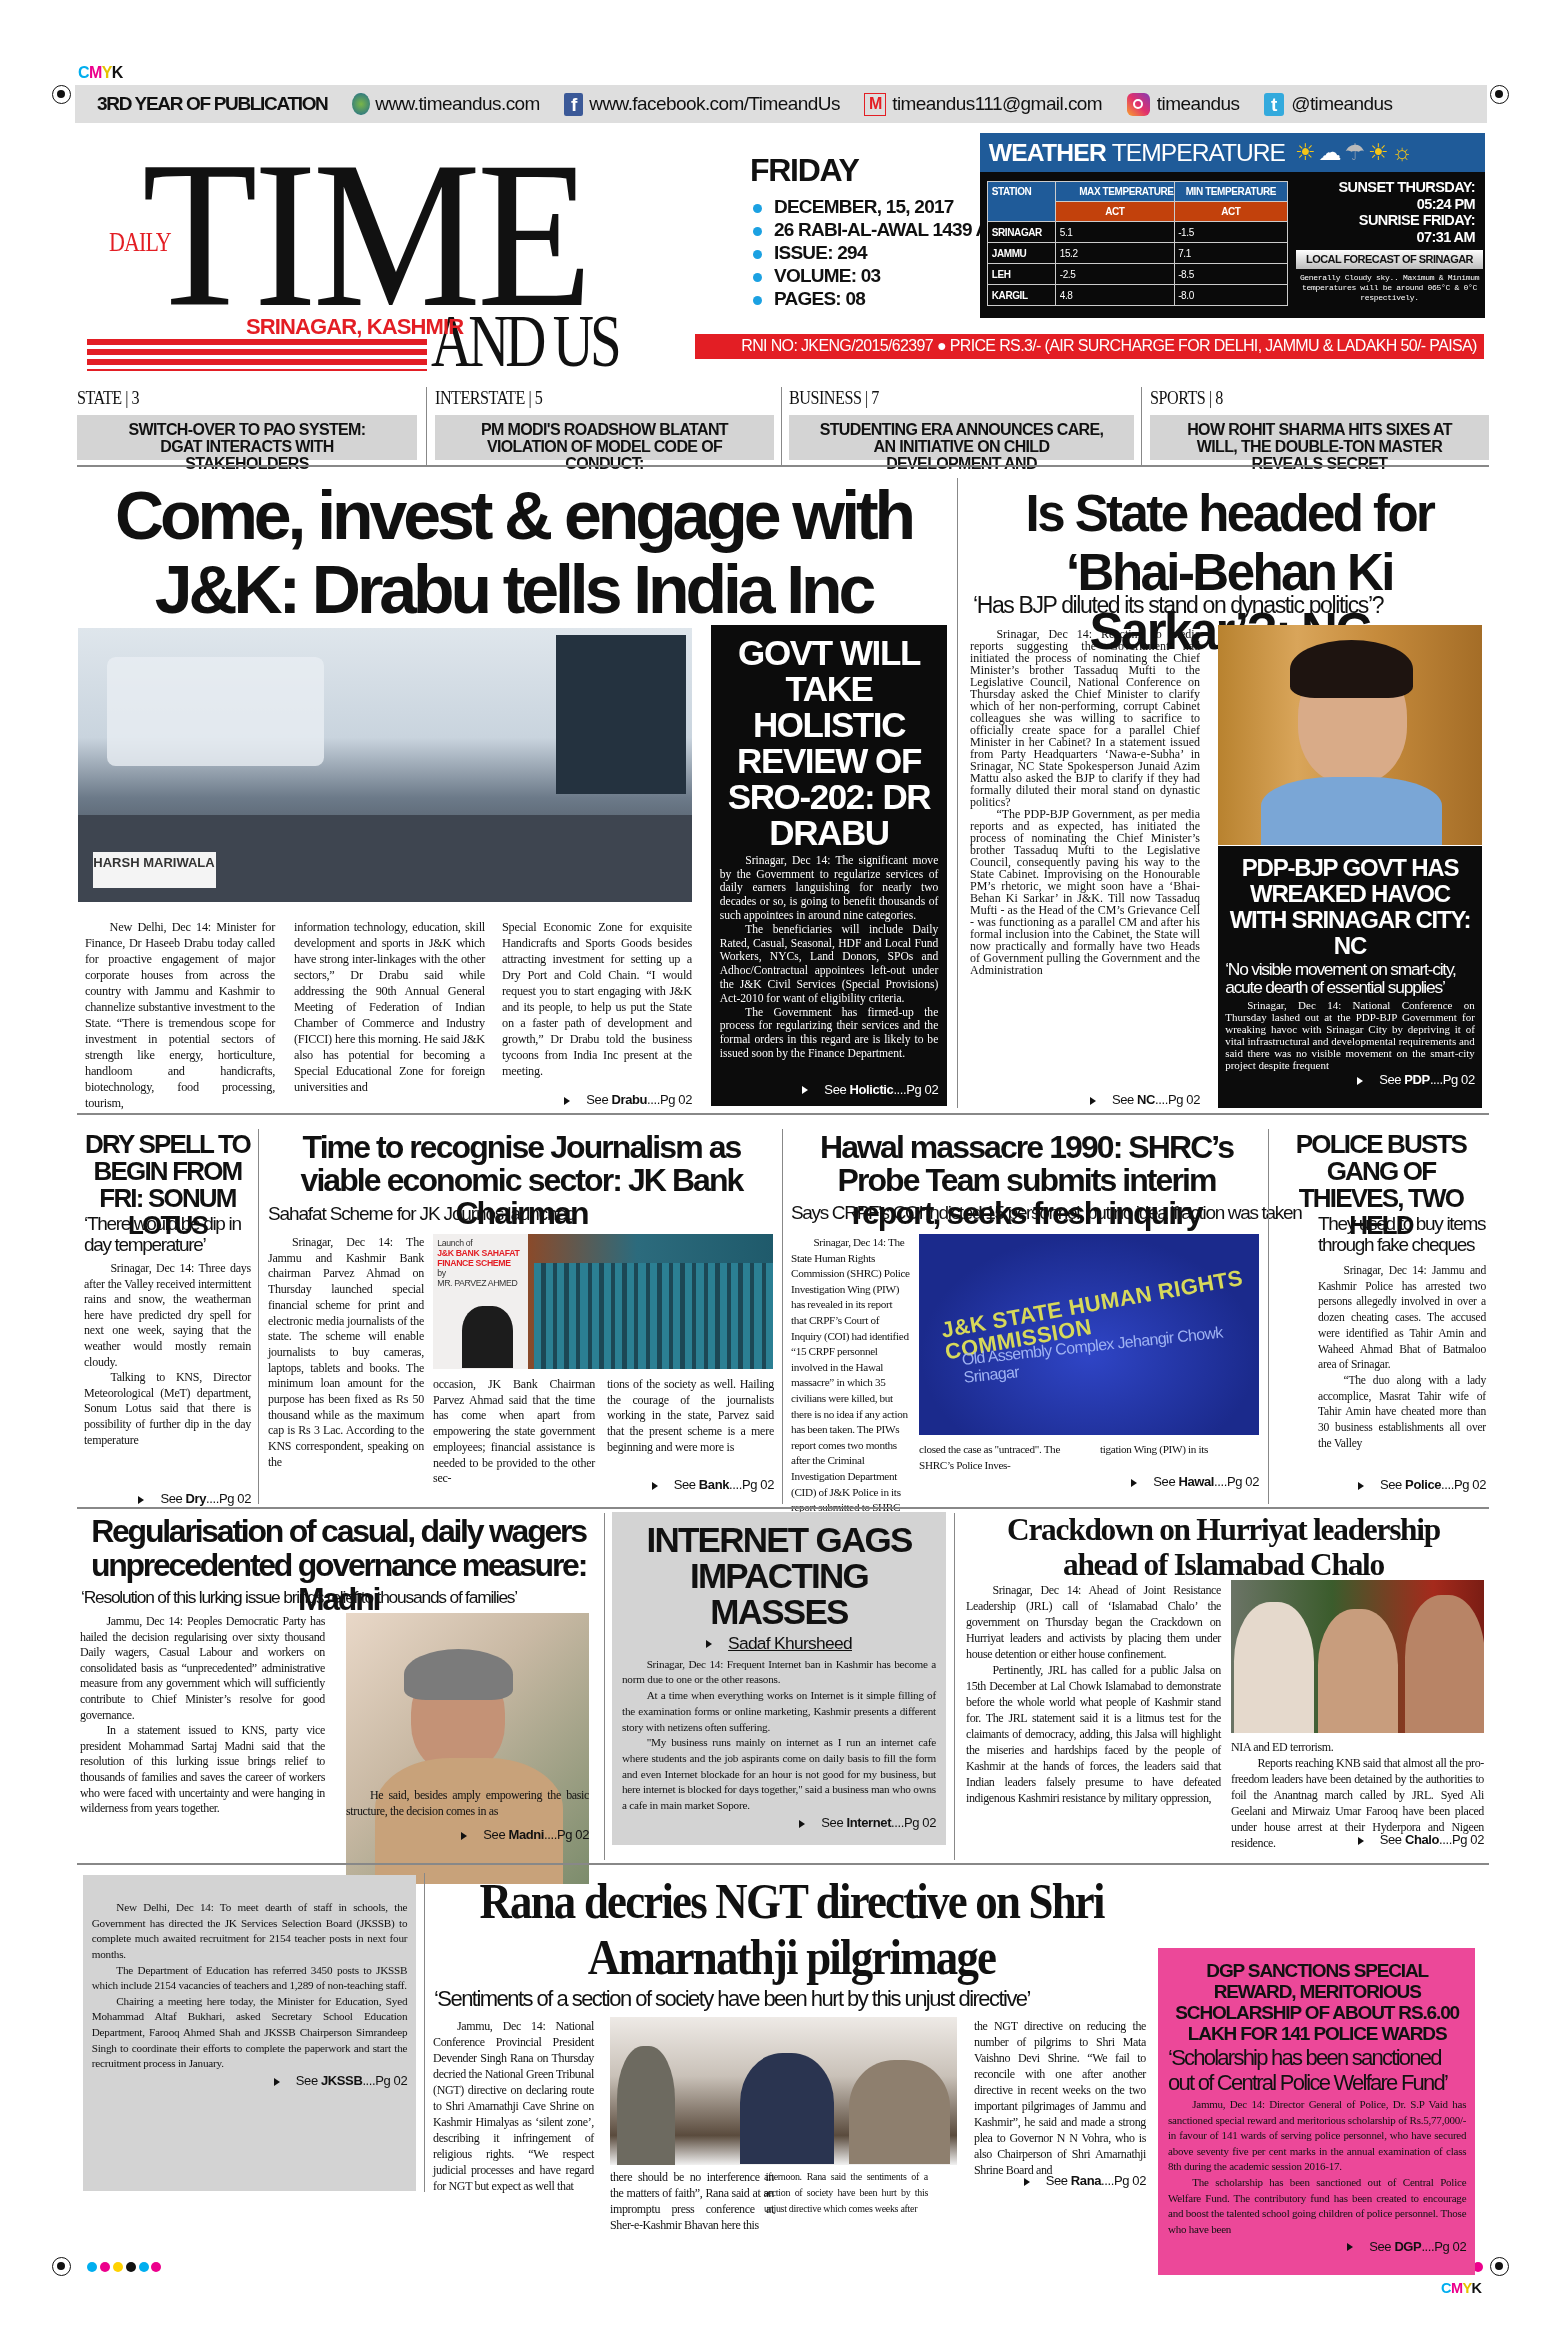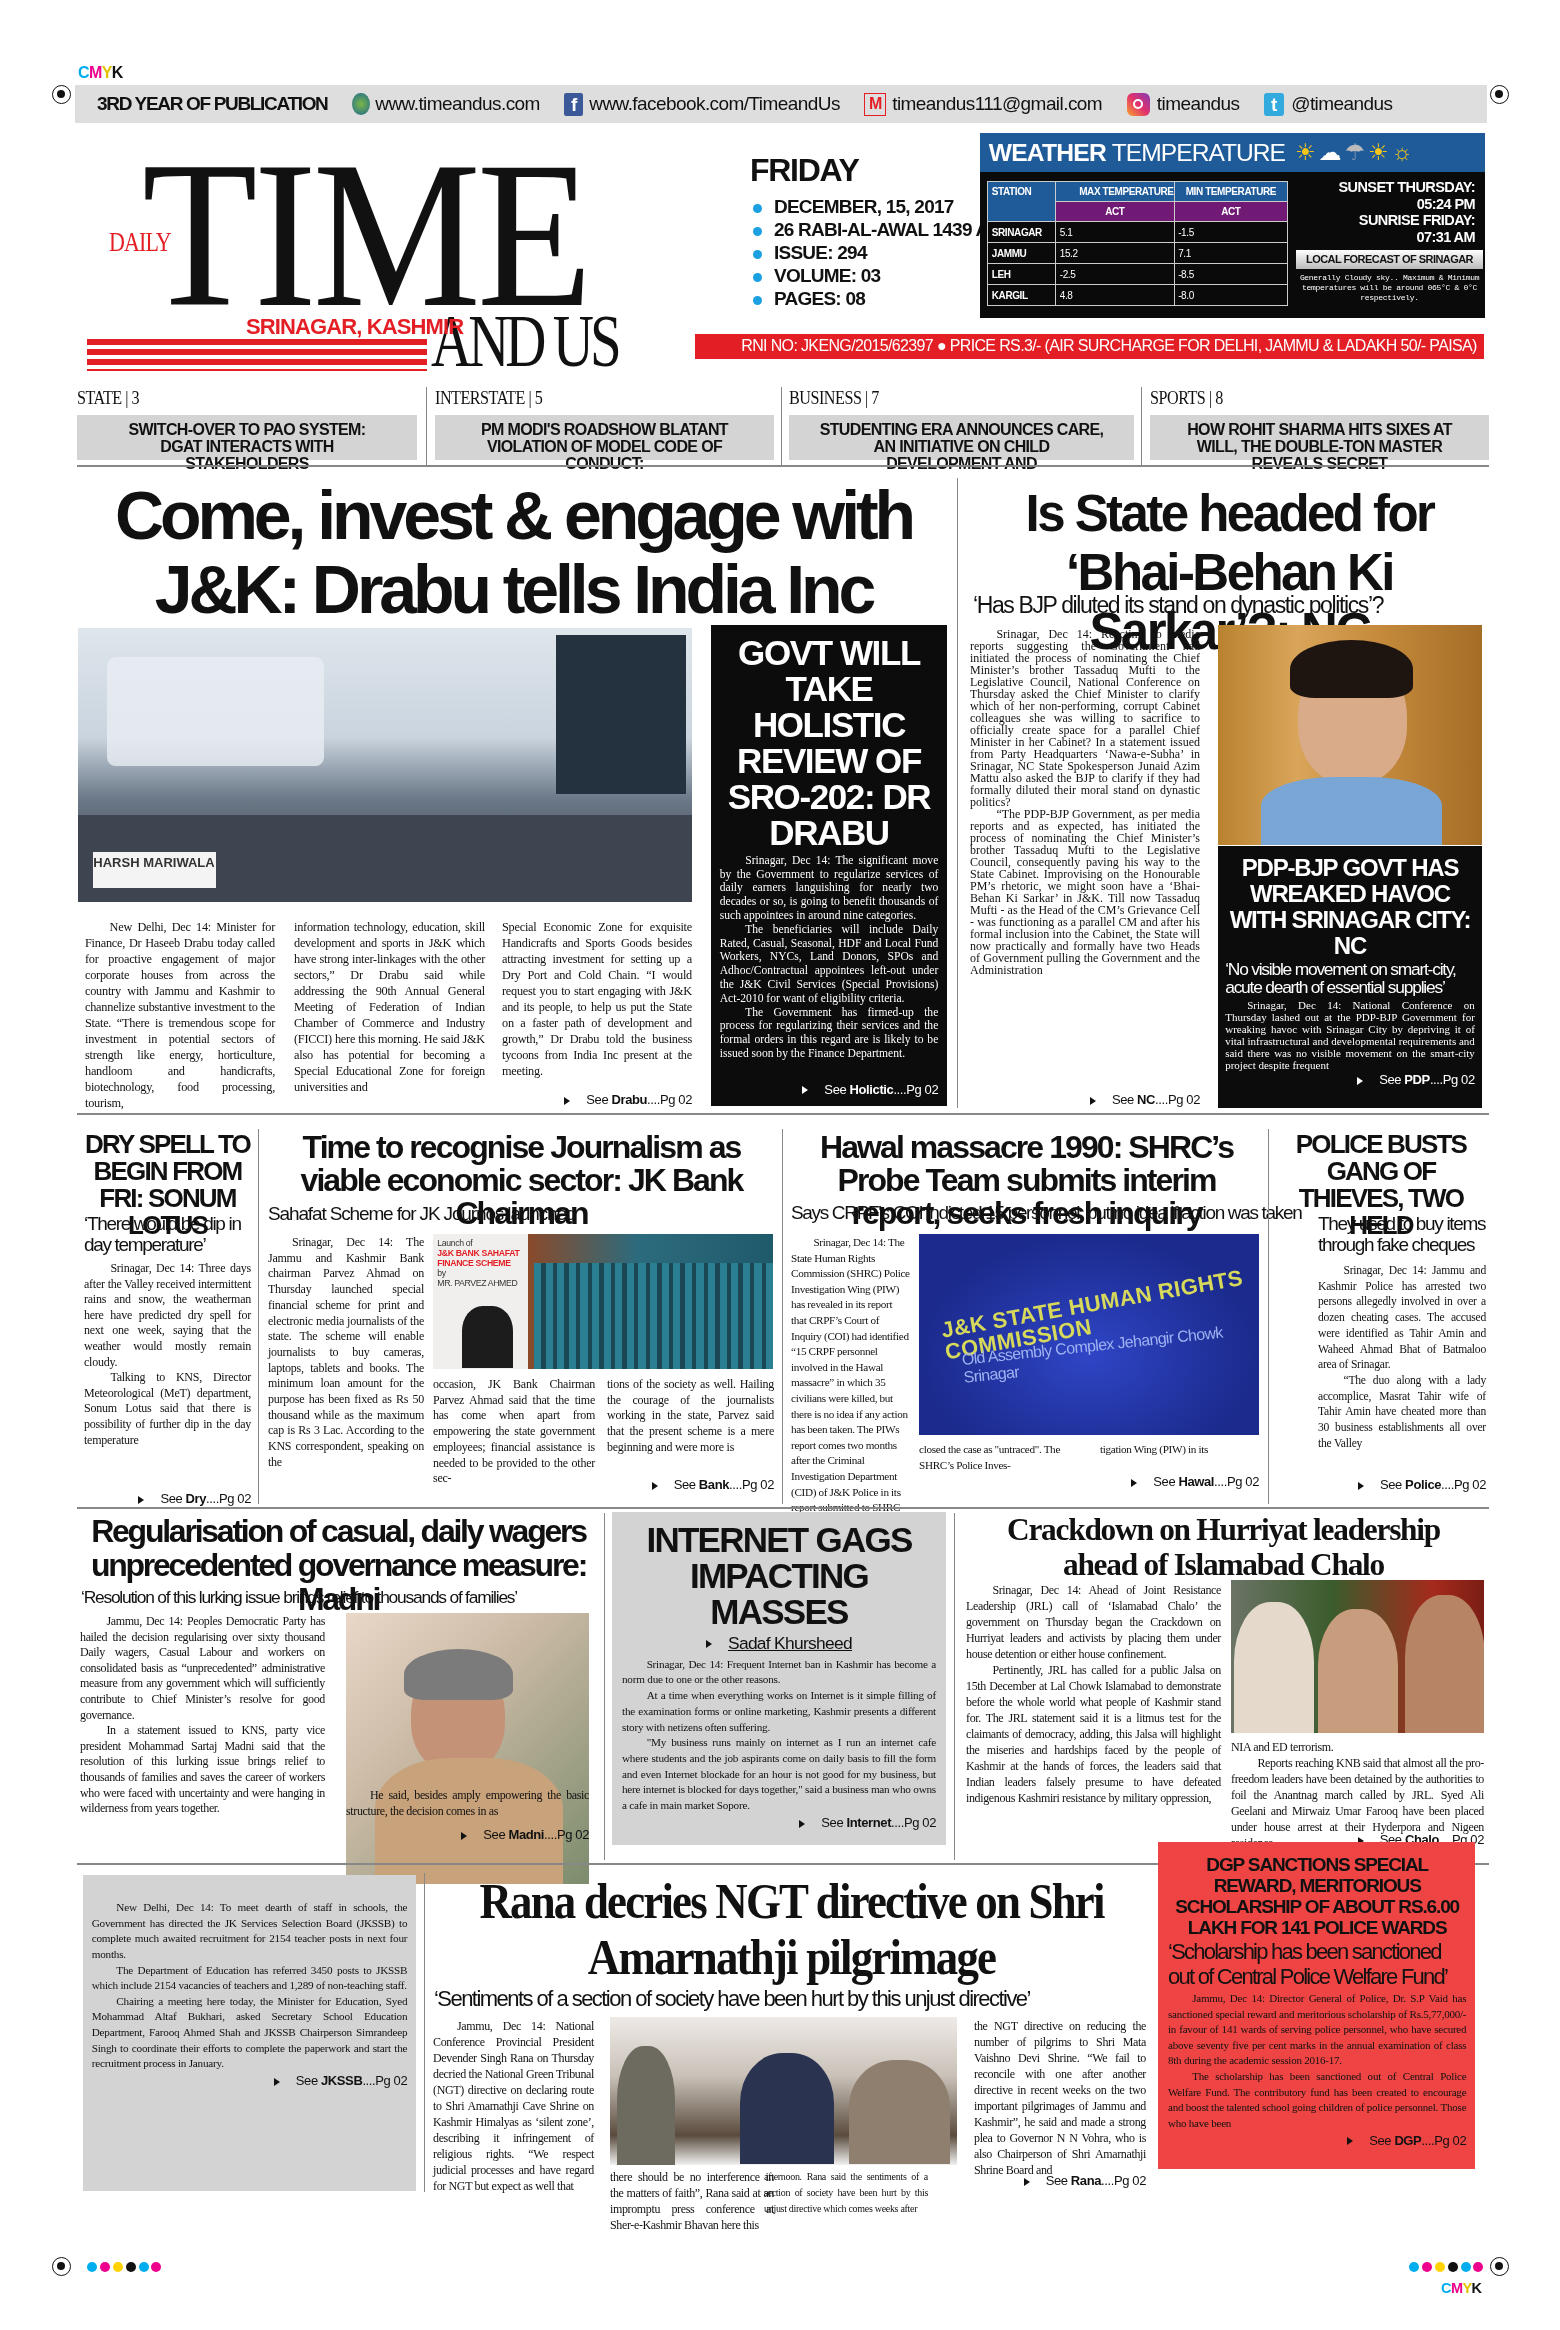--- a/index.html
+++ b/index.html
@@ -88,21 +88,21 @@
     <span style="font-size:24.6px;margin-left:5.8px;font-stretch:condensed;letter-spacing:-0.04em">TEMPERATURE</span>
     <span style="margin-left:10px;font-size:23px;letter-spacing:2.9px"><span style="color:#f5c518">☀</span><span style="color:#fff">☁</span><span style="color:#bbb">☂</span><span style="color:#f5c518">☀</span><span style="color:#f5c518">☼</span></span>
   </div>
   <table style="position:absolute;left:7.2px;top:48px;width:301px;border-collapse:collapse;font-family:'Liberation Sans',sans-serif;font-weight:bold;font-size:10px;color:#fff;letter-spacing:-0.04em">
     <tbody>
         <tr style="background:#1f5b99;height:20px">
           <td rowspan="2" style="border:1.4px solid #ccc;padding-left:3.6px;vertical-align:top;padding-top:4.3px">STATION</td>
           <td style="border:1.4px solid #ccc;text-align:right">MAX TEMPERATURE</td>
           <td style="border:1.4px solid #ccc;text-align:center">MIN TEMPERATURE</td>
         </tr>
-    <tr style="background:#701a75;height:20px">
+    <tr style="background:#c2410c;height:20px">
           <td style="border:1.4px solid #ccc;text-align:center">ACT</td>
           <td style="border:1.4px solid #ccc;text-align:center">ACT</td>
         </tr>
     <tr style="height:21px">
           <td style="border:1.4px solid #ccc;padding-left:3.6px">SRINAGAR</td>
           <td style="border:1.4px solid #ccc;padding-left:3.6px;font-weight:normal">5.1</td>
           <td style="border:1.4px solid #ccc;padding-left:3.6px;font-weight:normal">-1.5</td>
         </tr>
     <tr style="height:21px">
           <td style="border:1.4px solid #ccc;padding-left:3.6px">JAMMU</td>
@@ -310,21 +310,21 @@
 <div class="photo" style="left:610px;top:2017px;width:347px;height:148px;background:linear-gradient(180deg,#eeeae6,#c9c1b8 40%,#5a4b3d 80%,#f1f1f1)">
   <div style="position:absolute;left:7.2px;top:29px;width:58px;height:119px;border-radius:45% 45% 0 0;background:#6d6a60"></div>
   <div style="position:absolute;left:130px;top:36px;width:94px;height:111px;border-radius:45% 45% 0 0;background:#2a3450"></div>
   <div style="position:absolute;left:239px;top:43px;width:101px;height:104px;border-radius:45% 45% 0 0;background:#8e7f6e"></div>
 </div>
 <div class="abs body" style="left:610px;top:2169px;width:164px;font-size:12px;line-height:16px;letter-spacing:-0.03em">there should be no interference in the matters of faith”, Rana said at an impromptu press conference at Sher-e-Kashmir Bhavan here this</div>
 <div class="abs body" style="left:764px;top:2169px;width:164px;font-size:10px;line-height:16px;letter-spacing:-0.03em">afternoon. Rana said the sentiments of a section of society have been hurt by this unjust directive which comes weeks after</div>
 <div class="abs body" style="left:974px;top:2018px;width:172px;font-size:12px;line-height:16px;letter-spacing:-0.03em">the NGT directive on reducing the number of pilgrims to Shri Mata Vaishno Devi Shrine. “We fail to reconcile with one after another directive in recent weeks on the two important pilgrimages of Jammu and Kashmir”, he said and made a strong plea to Governor N N Vohra, who is also Chairperson of Shri Amarnathji Shrine Board and</div>
 <div class="abs see" style="left:974px;top:2173px;width:172px;font-size:13px"><span class="tri"></span><span>See </span><b>Rana</b><span>....Pg 02</span></div>
 
-<div class="abs" style="left:1158px;top:1842px;width:317px;height:327px;background:#ef4444;padding:11.6px 8.7px 7.2px 10px">
+<div class="abs" style="left:1158px;top:1948px;width:317px;height:327px;background:#ec4899;padding:11.6px 8.7px 7.2px 10px">
   <div class="hd" style="font-size:19px;line-height:21px;text-align:center;font-stretch:condensed;letter-spacing:-0.06em">DGP SANCTIONS SPECIAL REWARD, MERITORIOUS SCHOLARSHIP OF ABOUT RS.6.00 LAKH FOR 141 POLICE WARDS</div>
   <div class="cond" style="font-size:22px;line-height:24.6px;margin-top:2.9px;letter-spacing:-0.08em">‘Scholarship has been sanctioned out of Central Police Welfare Fund’</div>
   <div class="body" style="font-size:11px;line-height:15.6px;margin-top:1.4px;letter-spacing:-0.02em">
     <p>Jammu, Dec 14: Director General of Police, Dr. S.P Vaid has sanctioned special reward and meritorious scholarship of Rs.5,77,000/- in favour of 141 wards of serving police personnel, who have secured above seventy five per cent marks in the annual examination of class 8th during the academic session 2016-17.</p>
       <p>The scholarship has been sanctioned out of Central Police Welfare Fund. The contributory fund has been created to encourage and boost the talented school going children of police personnel. Those who have been</p>
   </div>
   <div class="see" style="font-size:13px;margin-top:1.4px"><span class="tri"></span><span>See </span><b>DGP</b><span>....Pg 02</span></div>
 </div>
 
 

